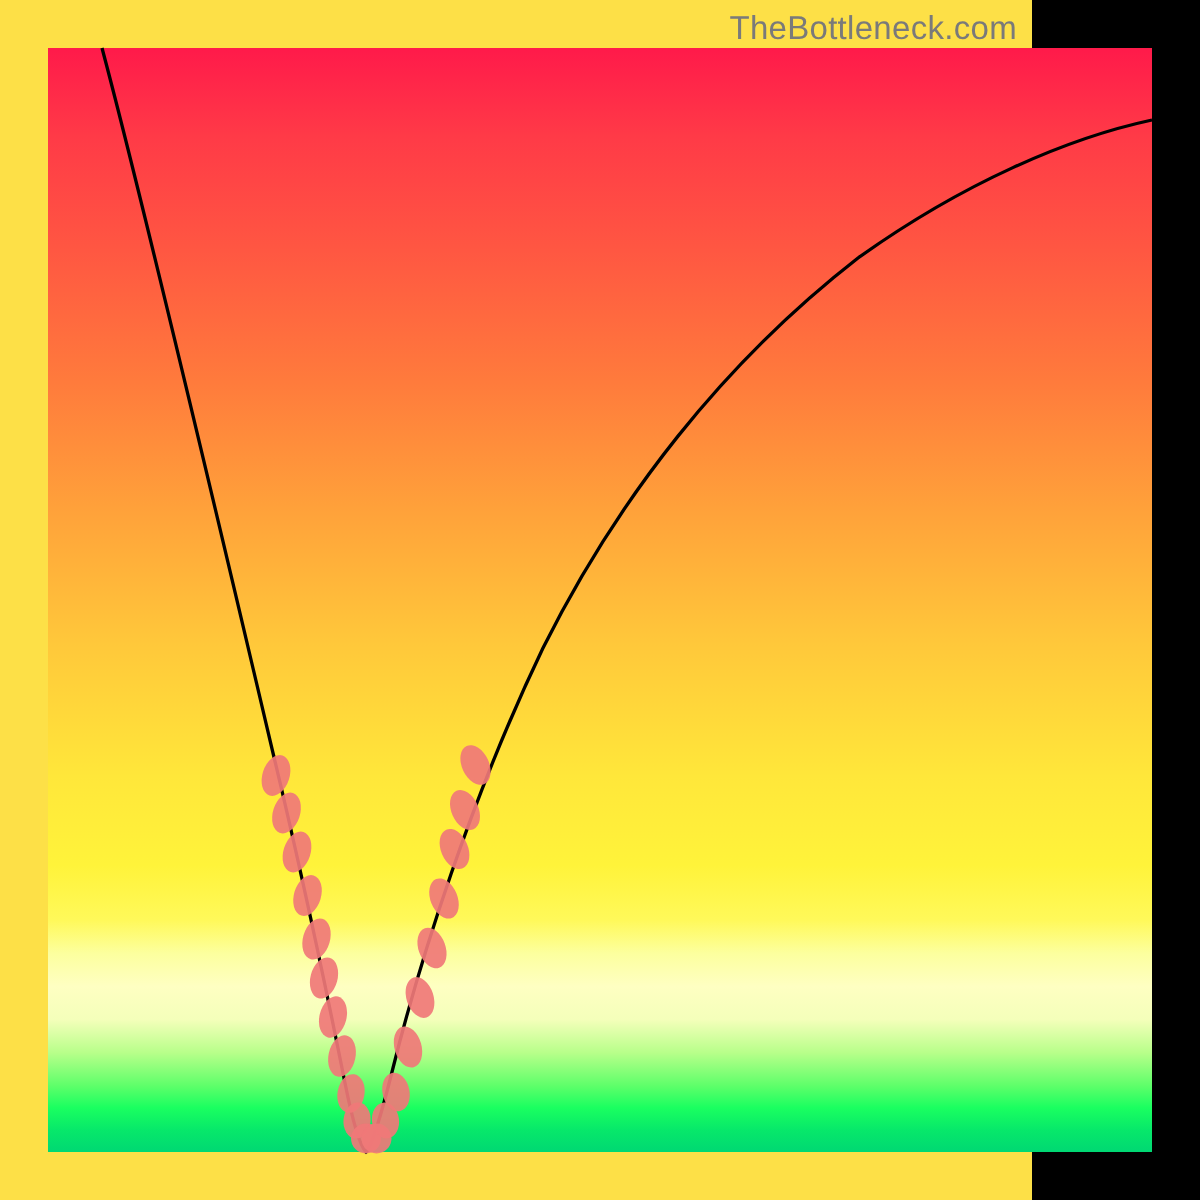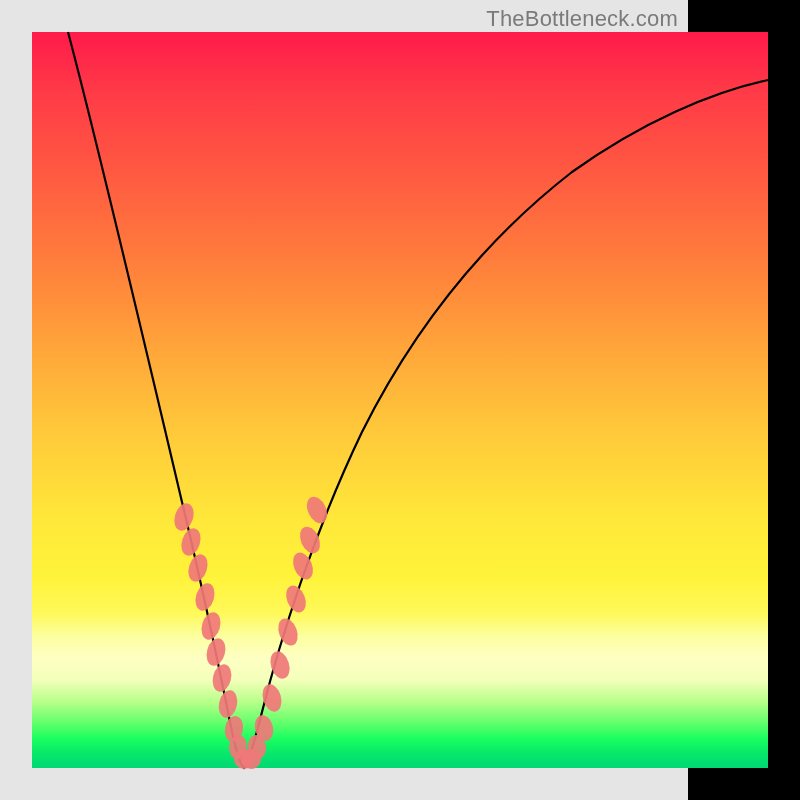--- a/index.html
+++ b/index.html
@@ -10,21 +10,21 @@
     overflow: hidden;
     background: #000;
     font-family: Arial, Helvetica, sans-serif;
   }
   .frame {
     position: absolute;
     left: 0;
     top: 0;
     width: 688px;
     height: 800px;
-    background: #e5e5e5;
+    background: #fde047;
   }
   .plot-area {
     position: absolute;
     left: 32px;
     top: 32px;
     width: 736px;
     height: 736px;
     
     background: linear-gradient(
       to bottom,

